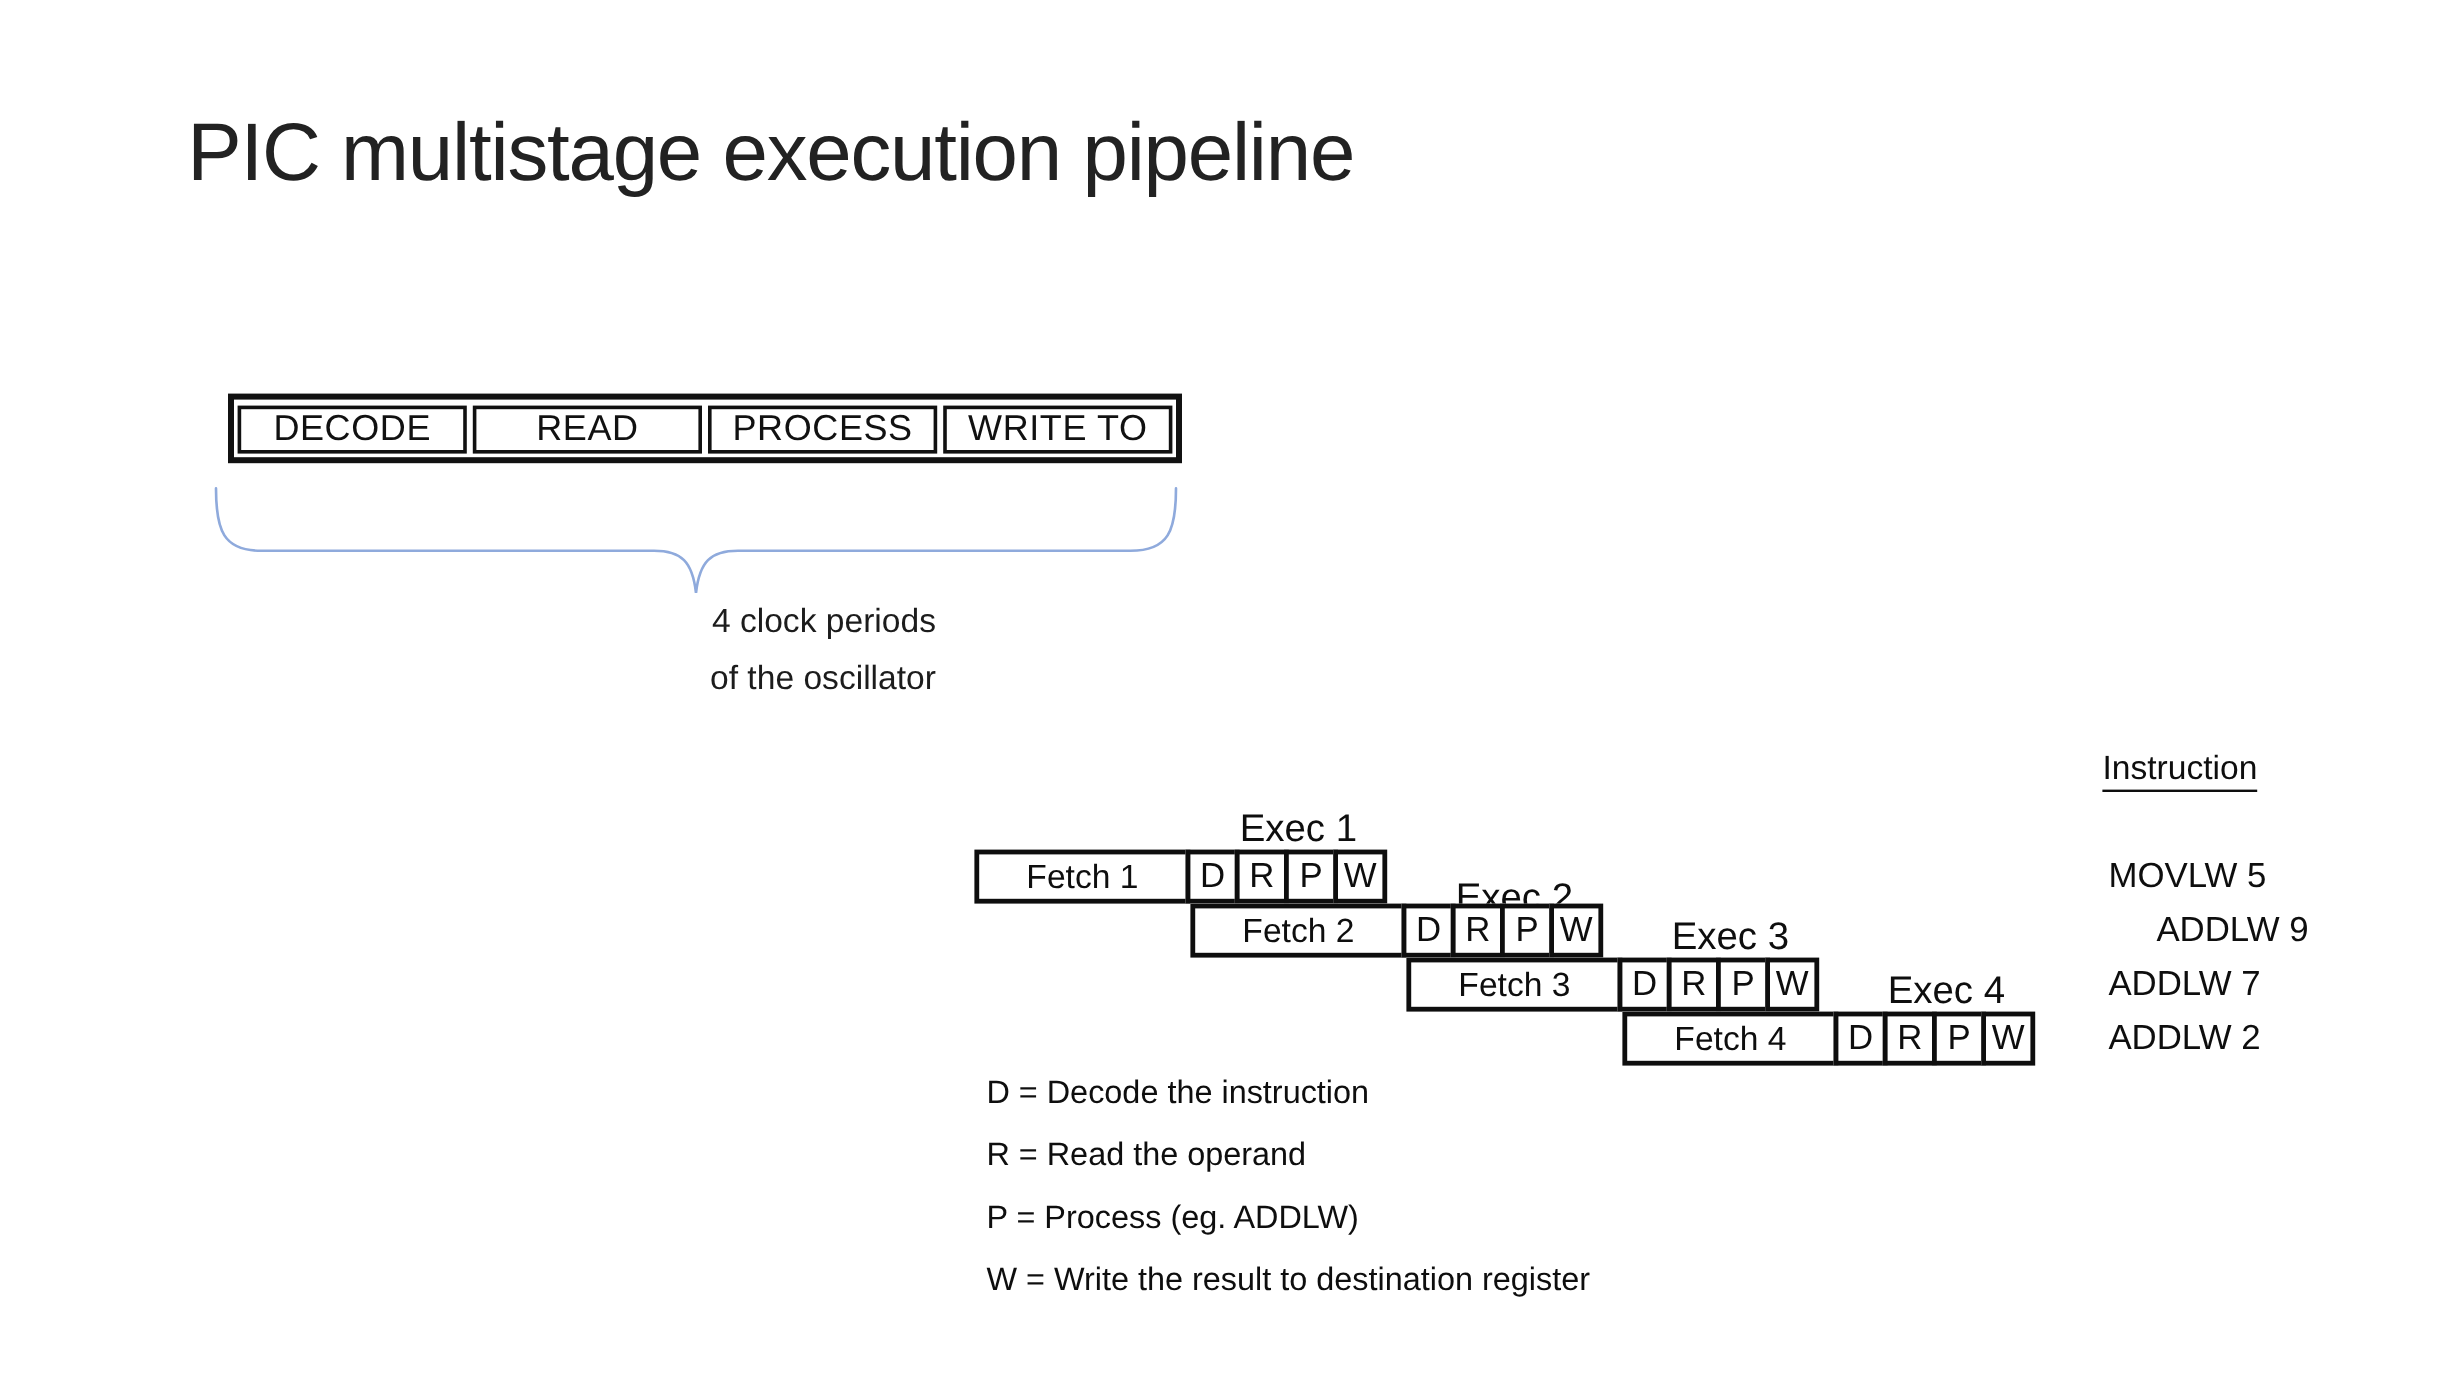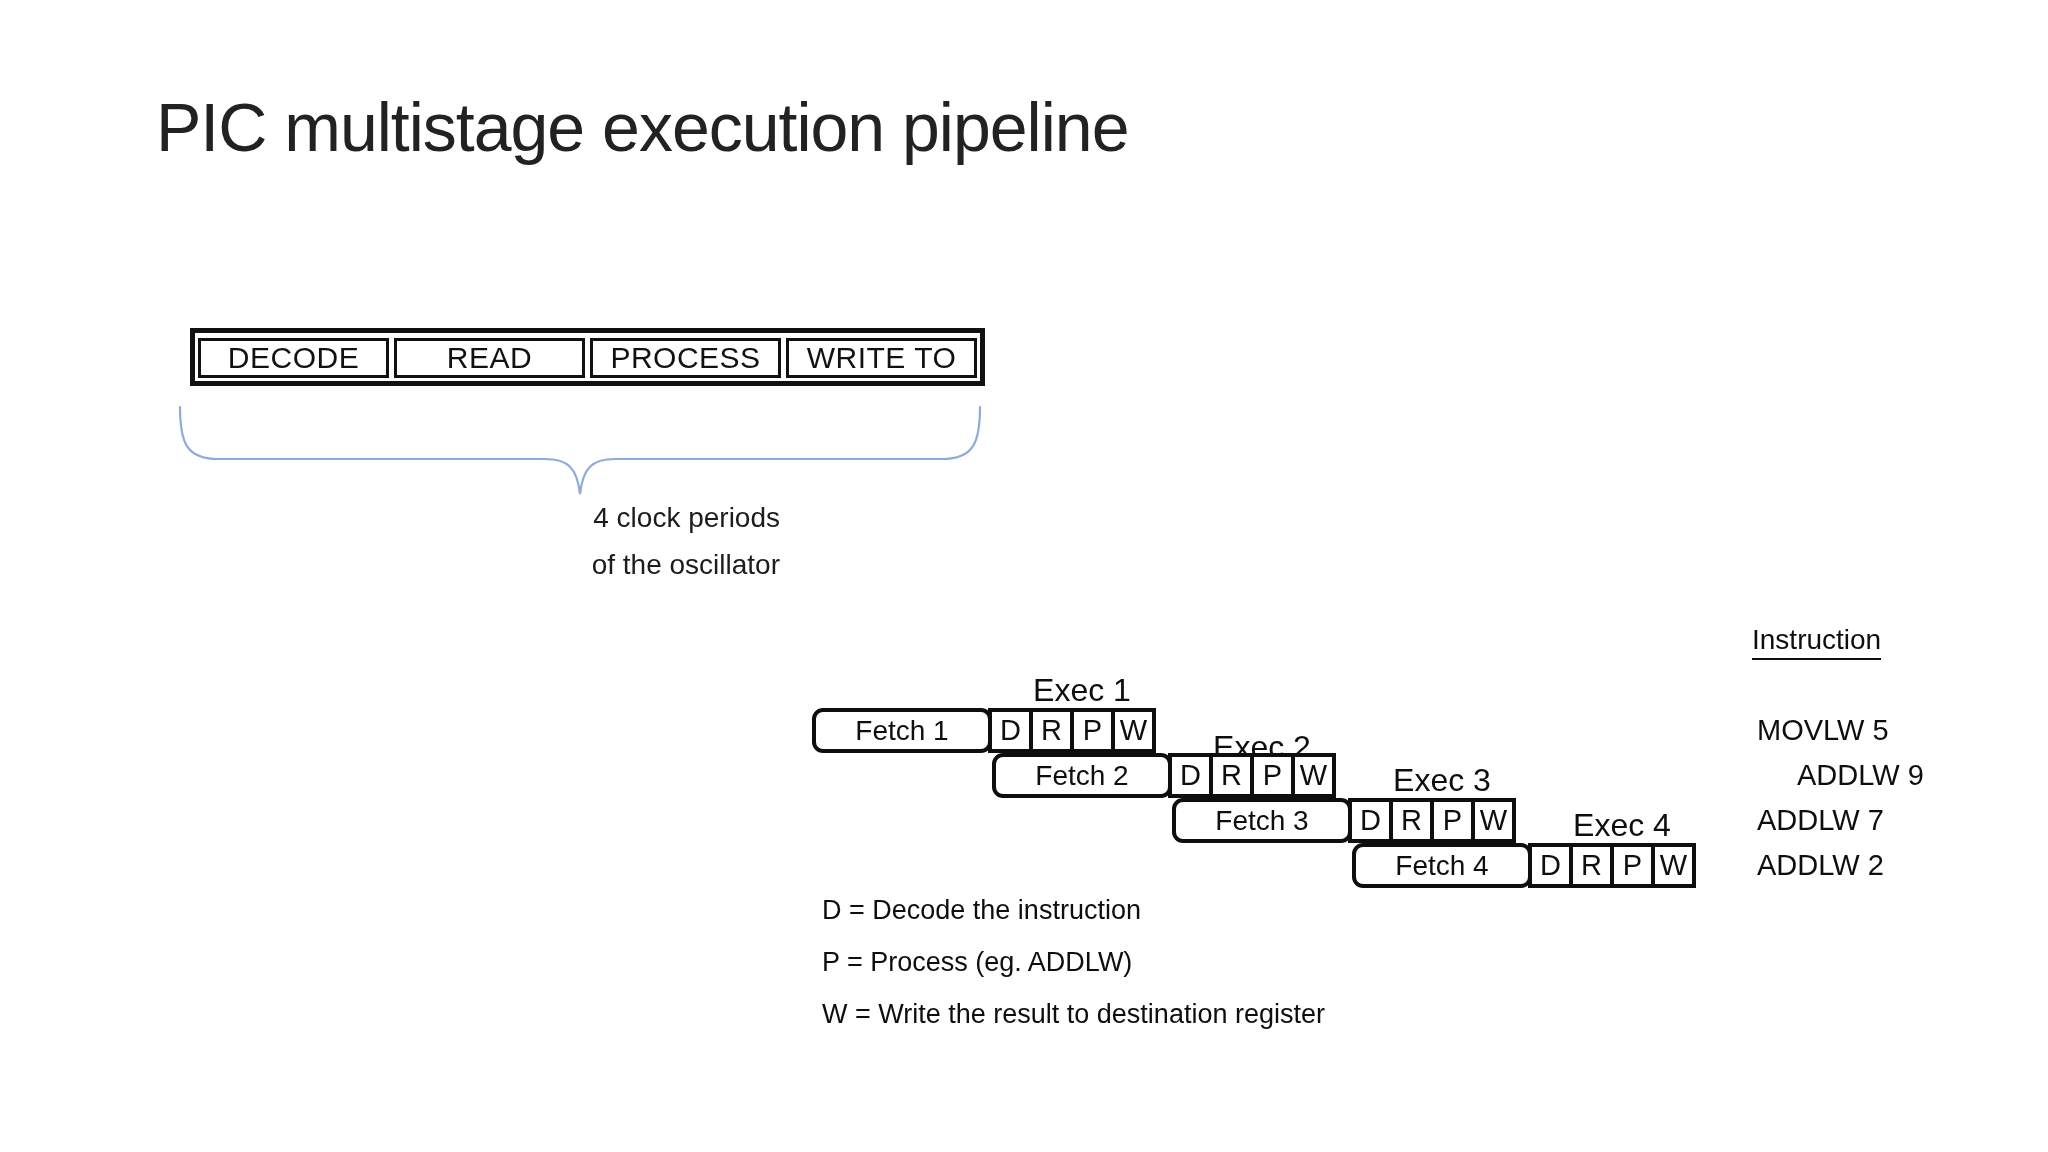--- a/index.html
+++ b/index.html
@@ -40,21 +40,21 @@
     position:absolute;left:380px;top:494px;width:400px;
     text-align:right;font-size:28px;line-height:47px;color:#1c1c1c;
   }
   
   .prow{position:absolute;display:flex;height:45px;}
   .pbox{
     box-sizing:border-box;border:4px solid #0e0e0e;background:#fff;
     display:flex;align-items:center;justify-content:center;
     font-size:28px;color:#0e0e0e;white-space:nowrap;
   }
-  .fetchbox{width:180px;height:45px;border-radius:11px;}
+  .fetchbox{width:180px;height:45px;}
   .stagecell{width:45px;height:45px;margin-left:-4px;font-size:29px;}
   .execlabel{
     position:absolute;width:180px;height:34px;text-align:center;
     font-size:32px;color:#0e0e0e;white-space:nowrap;
   }
   
   .instr-header{
     position:absolute;left:1752px;top:624px;
     font-size:28px;color:#0e0e0e;
     border-bottom:2px solid #0e0e0e;padding-bottom:2px;white-space:nowrap;
@@ -132,17 +132,18 @@
   </div>
 
   <div class="instr-header">Instruction</div>
   <div class="instr-item" style="top:708px;">MOVLW 5</div>
   <div class="instr-item" style="top:753px;margin-left:40px;">ADDLW 9</div>
   <div class="instr-item" style="top:798px;">ADDLW 7</div>
   <div class="instr-item" style="top:843px;">ADDLW 2</div>
 
   <div class="legend">
     <div>D = Decode the instruction</div>
+    <div>R = Read the operand</div>
     <div>P = Process (eg. ADDLW)</div>
     <div>W = Write the result to destination register</div>
   </div>
 
 </div>
 
 </body></html>

